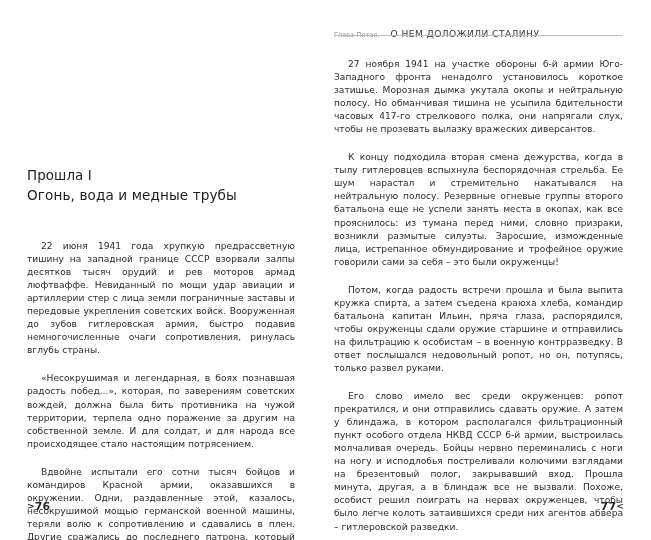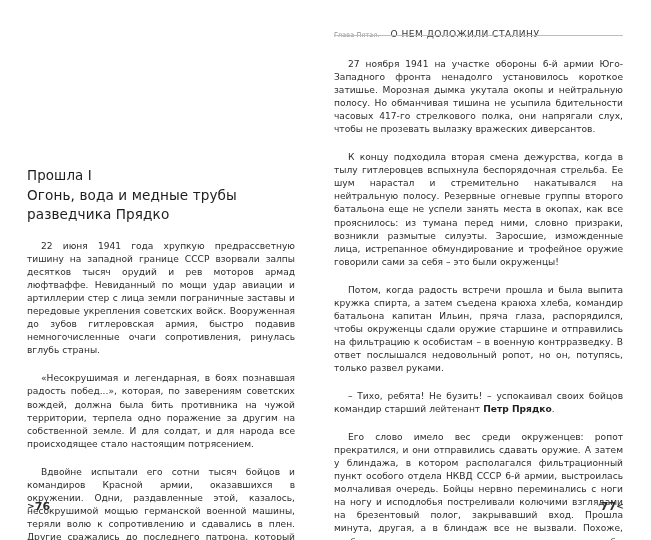--- a/index.html
+++ b/index.html
@@ -139,21 +139,20 @@
 <body>
 
 <div class="spread">
 
   <div class="page-left">
 
     <div class="left-body">
       <div class="part-title">
         <span class="ln">Прошла I</span>
         <span class="ln big">Огонь, вода и медные трубы</span>
-        <span class="ln big">разведчика Прядко</span>
       </div>
     </div>
 
     <div class="left-paras">
       <p class="body">22 июня 1941 года хрупкую предрассветную тишину на западной границе СССР взорвали залпы десятков тысяч орудий и рев моторов армад люфтваффе. Невиданный по мощи удар авиации и артиллерии стер с лица земли пограничные заставы и передовые укрепления советских войск. Вооруженная до зубов гитлеровская армия, быстро подавив немногочисленные очаги сопротивления, ринулась вглубь страны.</p>
       <p class="body">«Несокрушимая и легендарная, в боях познавшая радость побед...», которая, по заверениям советских вождей, должна была бить противника на чужой территории, терпела одно поражение за другим на собственной земле. И для солдат, и для народа все происходящее стало настоящим потрясением.</p>
       <p class="body">Вдвойне испытали его сотни тысяч бойцов и командиров Красной армии, оказавшихся в окружении. Одни, раздавленные этой, казалось, несокрушимой мощью германской военной машины, теряли волю к сопротивлению и сдавались в плен. Другие сражались до последнего патрона, который оставляли для себя. Третьи, наперекор всему, упорно пробивались на восток для соединения с регулярной армией. К концу осени 1941 года, когда фронт откатился на сотни километров на восток, лишь немногим по силам оказался долгий, полный множества испытаний путь к своим.</p>
     </div>
 
     <div class="folio folio-left">
@@ -165,21 +164,20 @@
 
     <div class="running-head">
       <span class="rh-chapter">Глава Пятая.</span><span class="rh-title">О НЕМ ДОЛОЖИЛИ СТАЛИНУ</span>
     </div>
     <div class="rh-rule"></div>
 
     <div class="right-paras">
       <p class="body">27 ноября 1941 на участке обороны 6-й армии Юго-Западного фронта ненадолго установилось короткое затишье. Морозная дымка укутала окопы и нейтральную полосу. Но обманчивая тишина не усыпила бдительности часовых 417-го стрелкового полка, они напрягали слух, чтобы не прозевать вылазку вражеских диверсантов.</p>
       <p class="body">К концу подходила вторая смена дежурства, когда в тылу гитлеровцев вспыхнула беспорядочная стрельба. Ее шум нарастал и стремительно накатывался на нейтральную полосу. Резервные огневые группы второго батальона еще не успели занять места в окопах, как все прояснилось: из тумана перед ними, словно призраки, возникли размытые силуэты. Заросшие, изможденные лица, истрепанное обмундирование и трофейное оружие говорили сами за себя – это были окруженцы!</p>
       <p class="body">Потом, когда радость встречи прошла и была выпита кружка спирта, а затем съедена краюха хлеба, командир батальона капитан Ильин, пряча глаза, распорядился, чтобы окруженцы сдали оружие старшине и отправились на фильтрацию к особистам – в военную контрразведку. В ответ послышался недовольный ропот, но он, потупясь, только развел руками.</p>
-      <p class="body"><span>– Тихо, ребята! Не бузить! – успокаивал своих бойцов командир старший лейтенант </span><b class="name">Петр Прядко</b><span>.</span></p>
       <p class="body">Его слово имело вес среди окруженцев: ропот прекратился, и они отправились сдавать оружие. А затем у блиндажа, в котором располагался фильтрационный пункт особого отдела НКВД СССР 6-й армии, выстроилась молчаливая очередь. Бойцы нервно переминались с ноги на ногу и исподлобья постреливали колючими взглядами на брезентовый полог, закрывавший вход. Прошла минута, другая, а в блиндаж все не вызвали. Похоже, особист решил поиграть на нервах окруженцев, чтобы было легче колоть затаившихся среди них агентов абвера – гитлеровской разведки.</p>
       <p class="body">Оперуполномоченный лейтенант госбезопасности Виктор Манеев, просмотрев документы окруженцев, решил начать допрос со старшего лейтенанта Прядко. Его насторожило, что разношерстную группу бойцов и младших командиров возглавил не политрук или строевой офицер, а какой-то «интендантиш-</p>
     </div>
 
     <div class="folio folio-right">
       <span>77</span><span class="marker">&lt;</span>
     </div>
   </div>
 
 </div>

